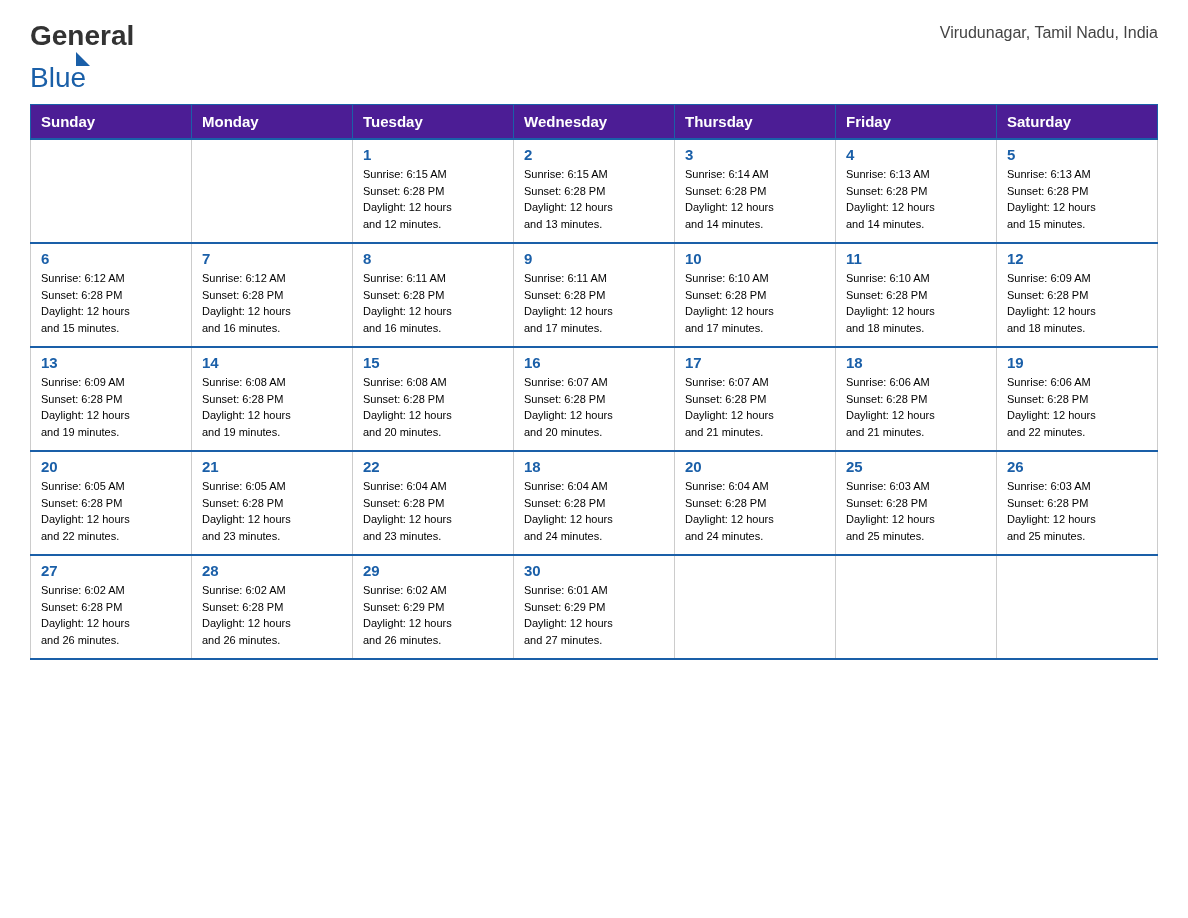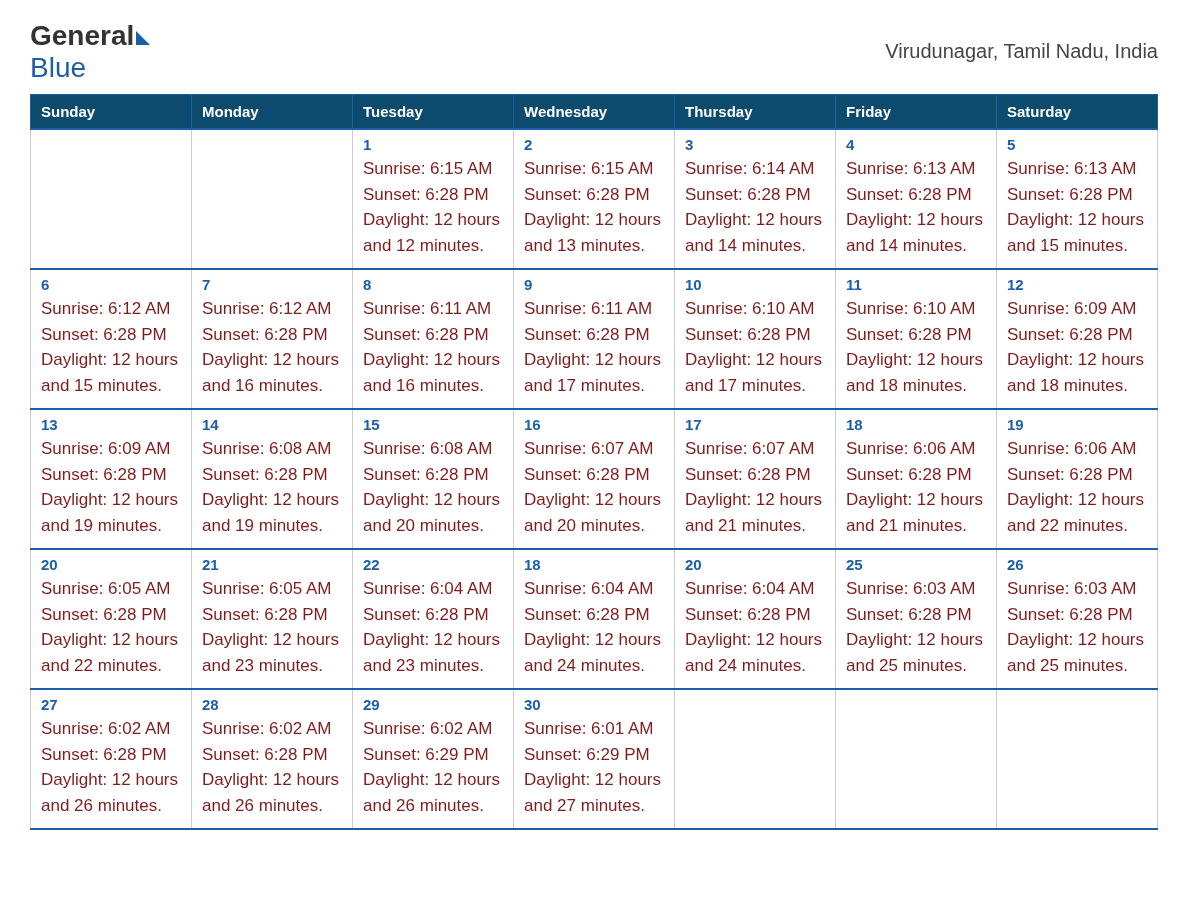--- a/index.html
+++ b/index.html
@@ -20,20 +20,21 @@
       flex-direction: column;
       align-items: flex-start;
     }
     .logo-text {
       font-size: 28px;
       font-weight: bold;
       color: #333;
       display: flex;
       align-items: center;
       gap: 0;
+      flex-direction: column;
     }
     .logo-general {
       color: #333;
     }
     .logo-arrow {
       display: inline-block;
       width: 0;
       height: 0;
       border-left: 14px solid #1a5fa8;
       border-top: 14px solid transparent;
@@ -49,31 +50,31 @@
     .title-section {
       text-align: right;
     }
     .month-title {
       font-size: 52px;
       font-weight: normal;
       color: #222;
       line-height: 1.1;
     }
     .location-subtitle {
-      font-size: 20px;
+      font-size: 16px;
       color: #444;
-      margin-top: 20px;
+      margin-top: 4px;
     }
     .calendar-table {
       width: 100%;
       border-collapse: collapse;
       margin-top: 8px;
     }
     .calendar-table th {
-      background-color: #0c4a6e;
+      background-color: #4c1d95;
       color: #fff;
       font-size: 15px;
       font-weight: bold;
       padding: 8px 10px;
       text-align: left;
       border: 1px solid #1a5fa8;
     }
     .calendar-table td {
       vertical-align: top;
       padding: 6px 10px 10px 10px;
@@ -84,22 +85,22 @@
       color: #333;
     }
     .day-number {
       font-size: 15px;
       font-weight: bold;
       color: #1a5fa8;
       display: block;
       margin-bottom: 3px;
     }
     .day-info {
-      font-size: 17px;
-      color: #7f1d1d;
+      font-size: 11px;
+      color: #000000;
       line-height: 1.5;
     }
     .empty-cell {
       background: #fff;
     }
     tr {
       border-bottom: 2px solid #1a5fa8;
     }
   </style>
 </head>

